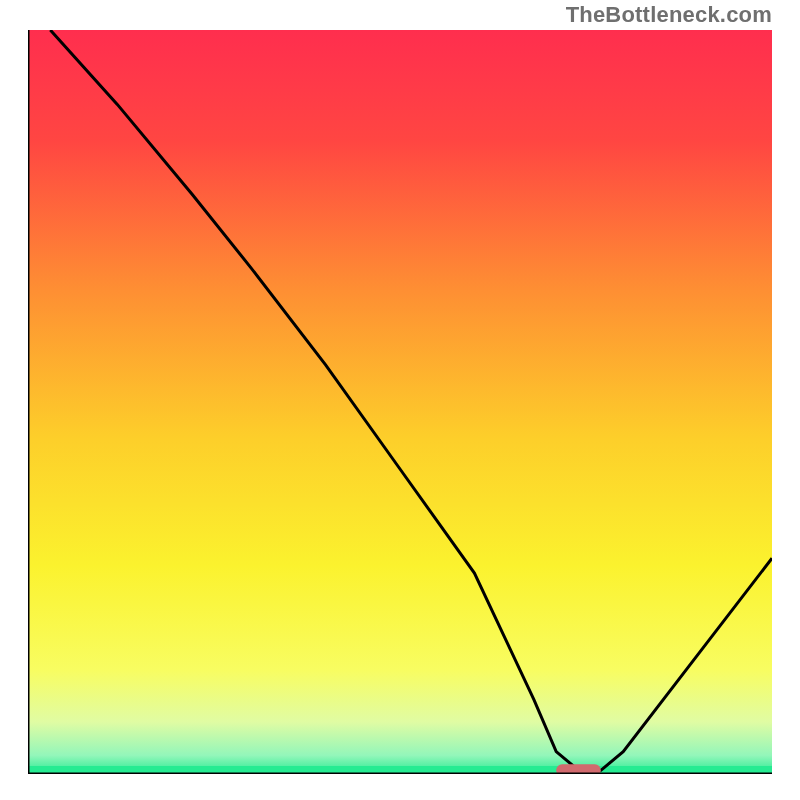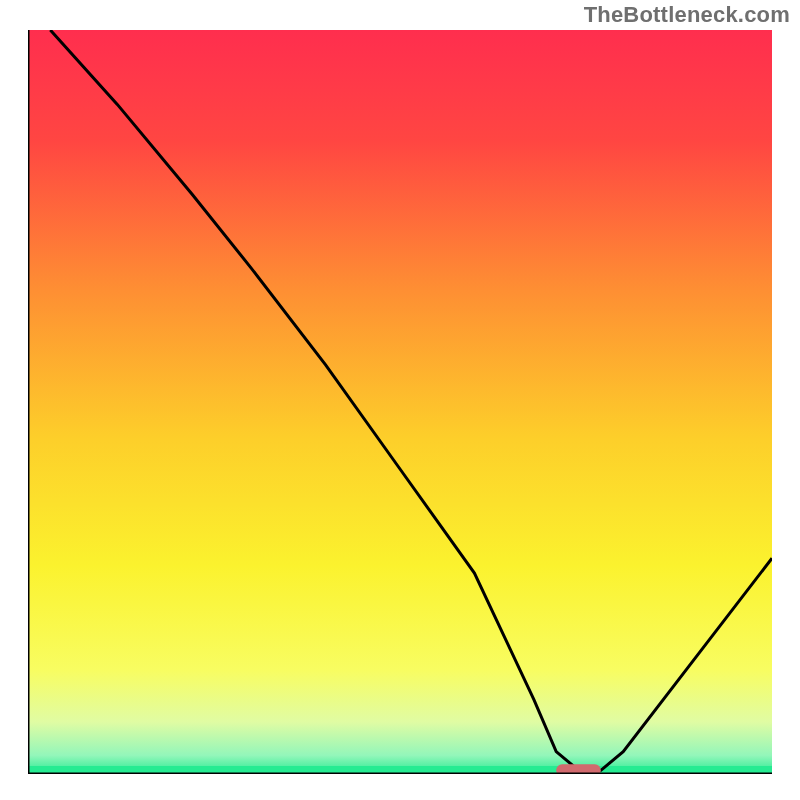--- a/index.html
+++ b/index.html
@@ -11,21 +11,21 @@
     font-family: Arial, Helvetica, sans-serif;
   }
   .wrap {
     position: relative;
     width: 800px;
     height: 800px;
   }
   .watermark {
     position: absolute;
     top: 2px;
-    right: 10px;
+    right: 28px;
     font-size: 22px;
     font-weight: 600;
     color: #6f6f6f;
     letter-spacing: 0.2px;
   }
   .plot {
     position: absolute;
     left: 28px;
     top: 30px;
     width: 744px;

